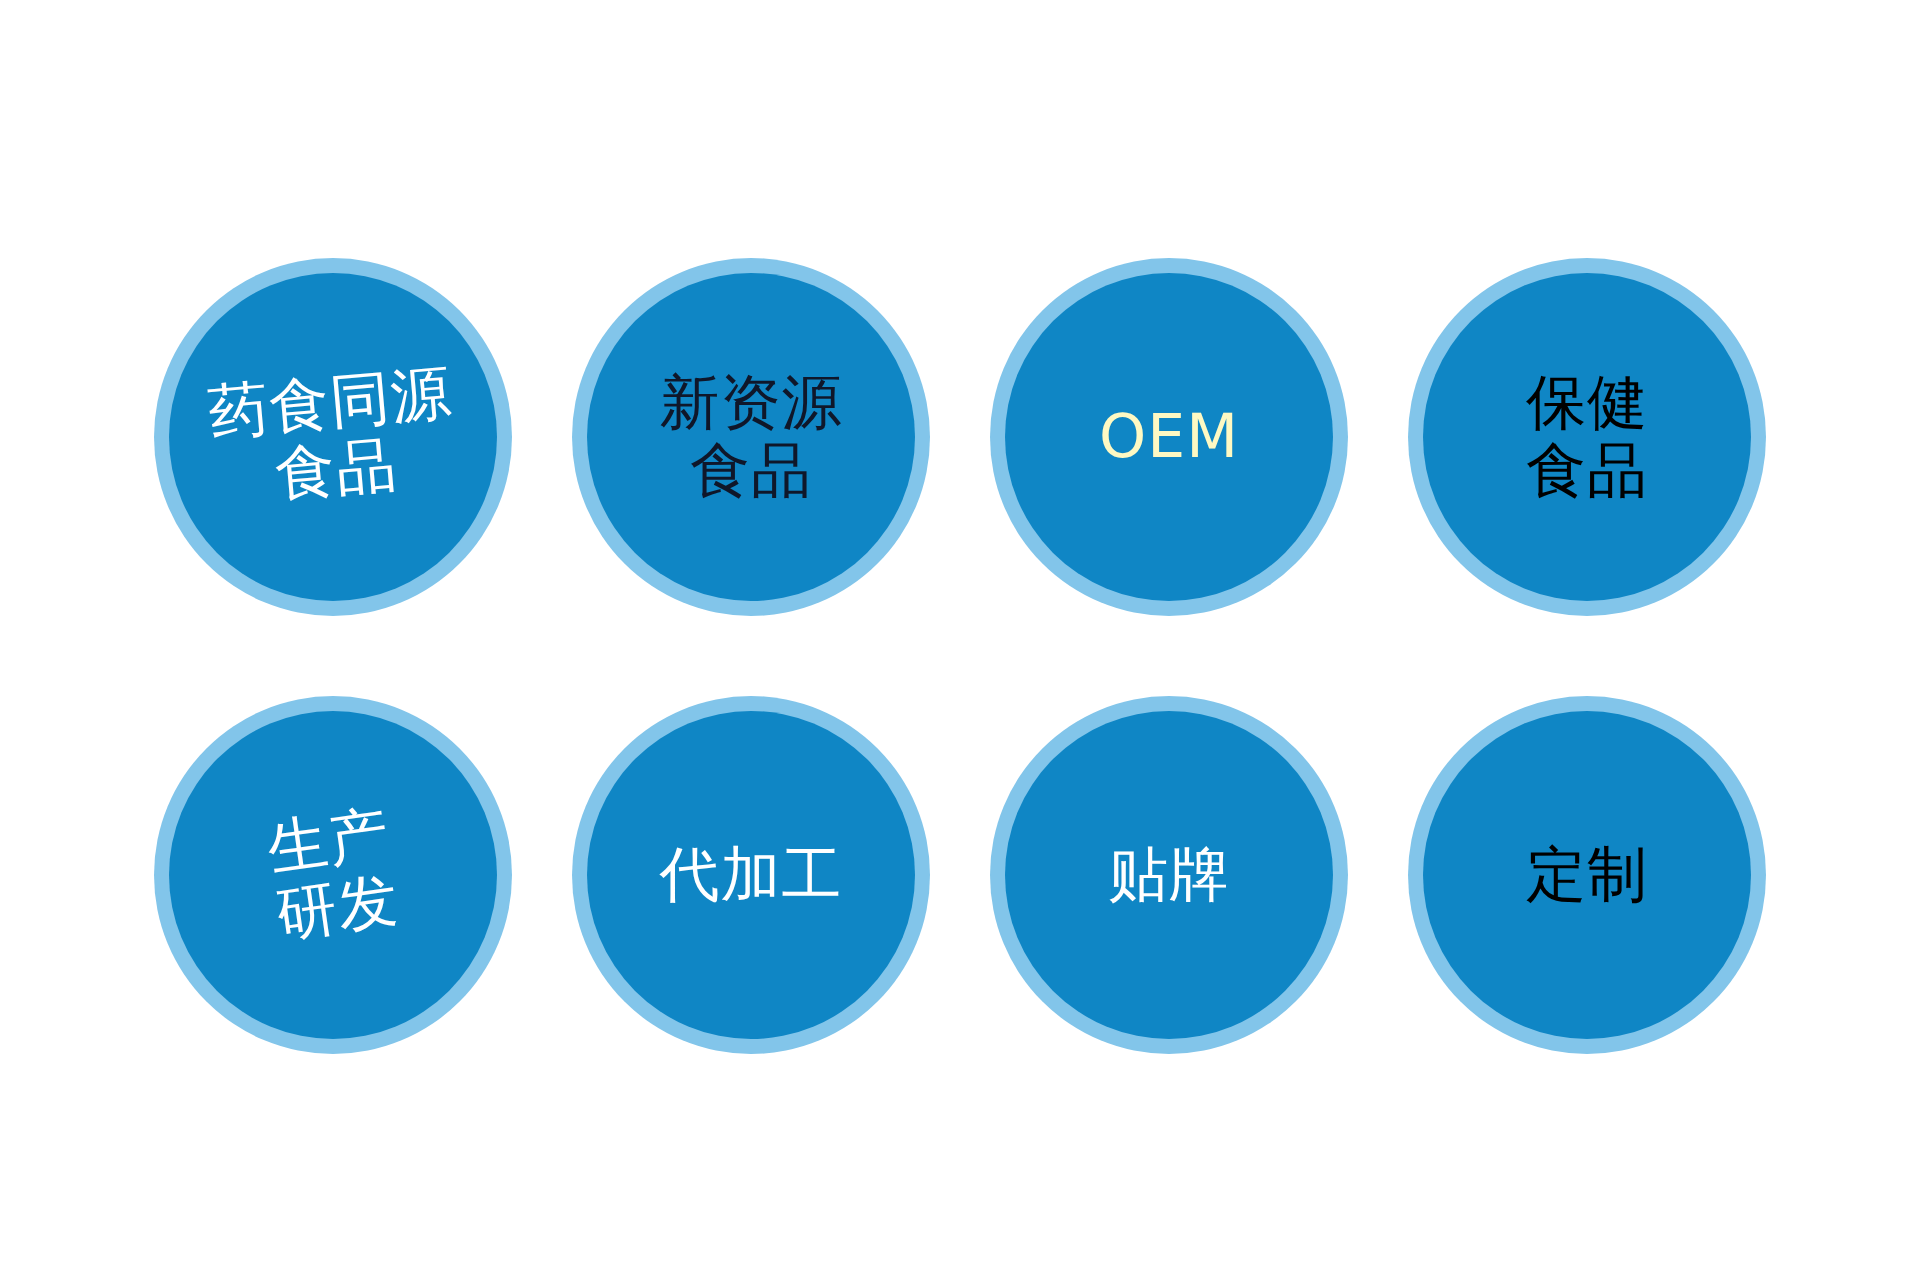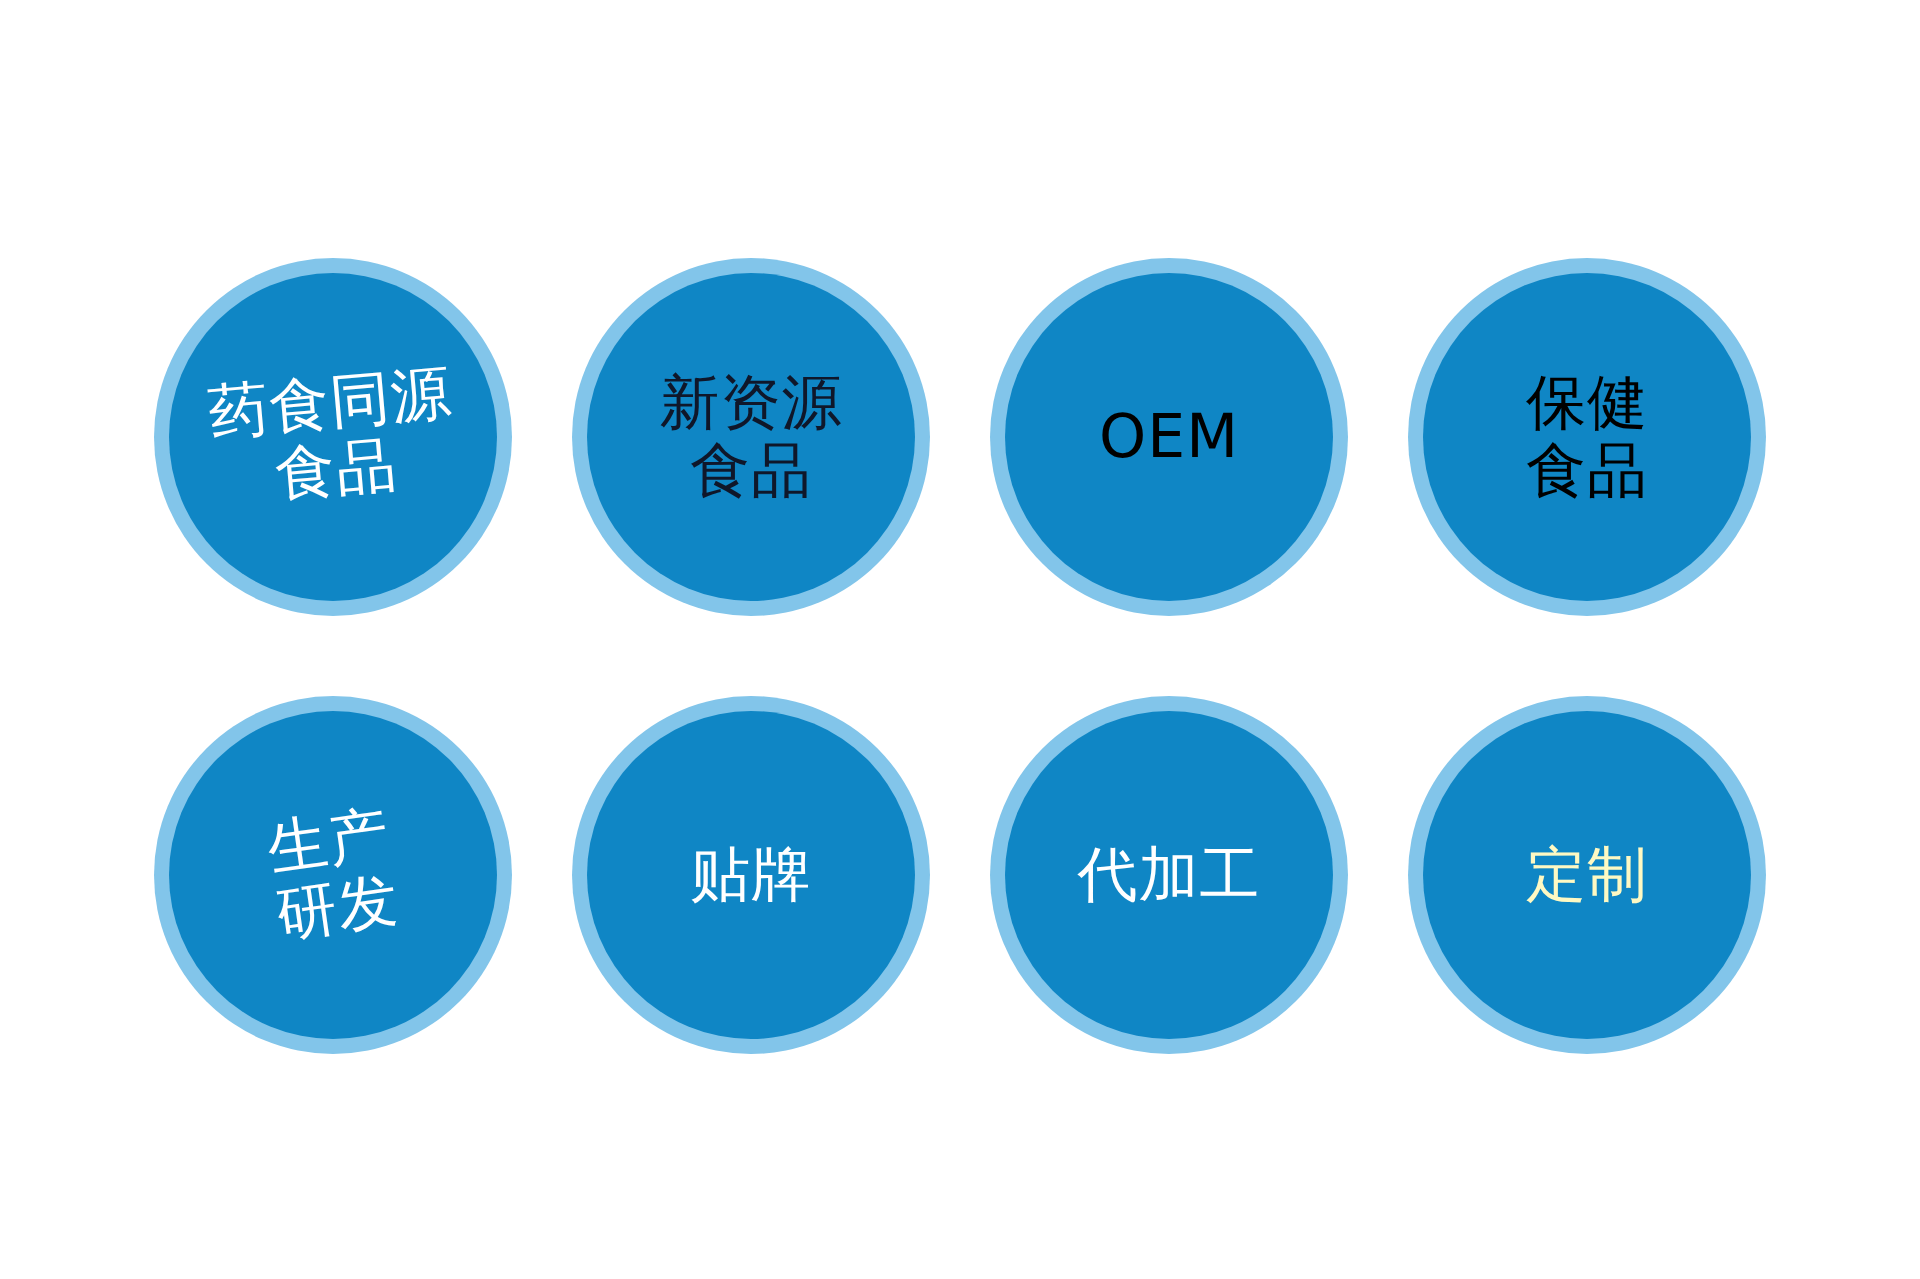--- a/index.html
+++ b/index.html
@@ -66,42 +66,42 @@
           <div class="label tilt-a" style="color: rgb(255, 255, 255);"><span>药食同源</span><br><span>食品</span></div>
         </div>
       </div>
       <div class="cell">
         <div class="circle" style="--fill: #0f86c5; --ring: #82c5ea;">
           <div class="label" style="color: #0f172a;"><span>新资源</span><br><span>食品</span></div>
         </div>
       </div>
       <div class="cell">
         <div class="circle" style="--fill: #0f86c5; --ring: #82c5ea;">
-          <div class="label" style="color: #000000; text-align: right;"><span>OEM</span><br></div>
+          <div class="label" style="color: #fef9c3; text-align: right;"><span>OEM</span><br></div>
         </div>
       </div>
       <div class="cell">
         <div class="circle" style="--fill: #0f86c5; --ring: #82c5ea;">
           <div class="label" style="color: #000000;"><span>保健</span><br><span>食品</span></div>
         </div>
       </div>
       <div class="cell">
         <div class="circle" style="--fill: #0f86c5; --ring: #82c5ea;">
           <div class="label tilt-b" style="color: rgb(255, 255, 255);"><span>生产</span><br><span>研发</span></div>
         </div>
       </div>
       <div class="cell">
         <div class="circle" style="--fill: #0f86c5; --ring: #82c5ea;">
+          <div class="label" style="color: rgb(255, 255, 255);"><span>代加工</span></div>
+        </div>
+      </div>
+      <div class="cell">
+        <div class="circle" style="--fill: #0f86c5; --ring: #82c5ea;">
           <div class="label" style="color: rgb(255, 255, 255);"><span>贴牌</span></div>
         </div>
       </div>
       <div class="cell">
         <div class="circle" style="--fill: #0f86c5; --ring: #82c5ea;">
-          <div class="label" style="color: rgb(255, 255, 255);"><span>代加工</span></div>
-        </div>
-      </div>
-      <div class="cell">
-        <div class="circle" style="--fill: #0f86c5; --ring: #82c5ea;">
-          <div class="label" style="color: #fef9c3;"><span>定制</span></div>
+          <div class="label" style="color: #000000;"><span>定制</span></div>
         </div>
       </div>
     </div>
 </div>
 
 </body></html>

